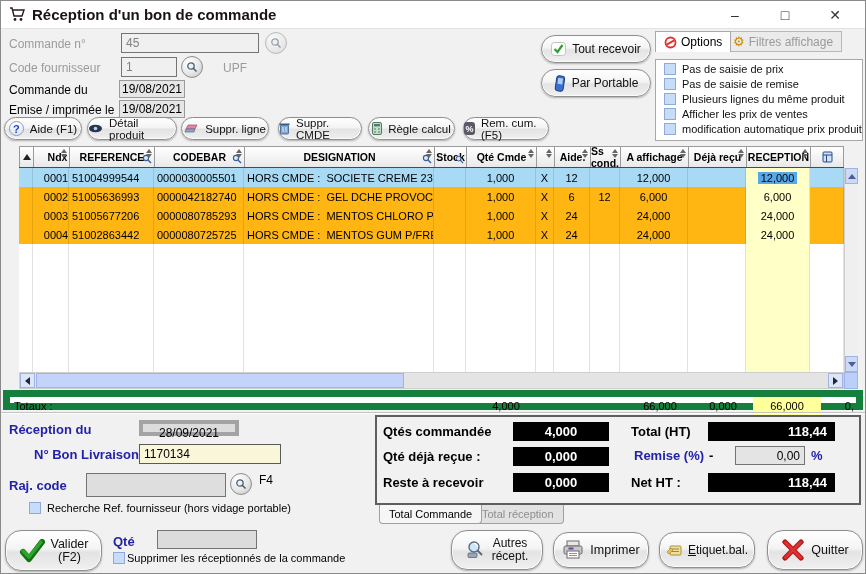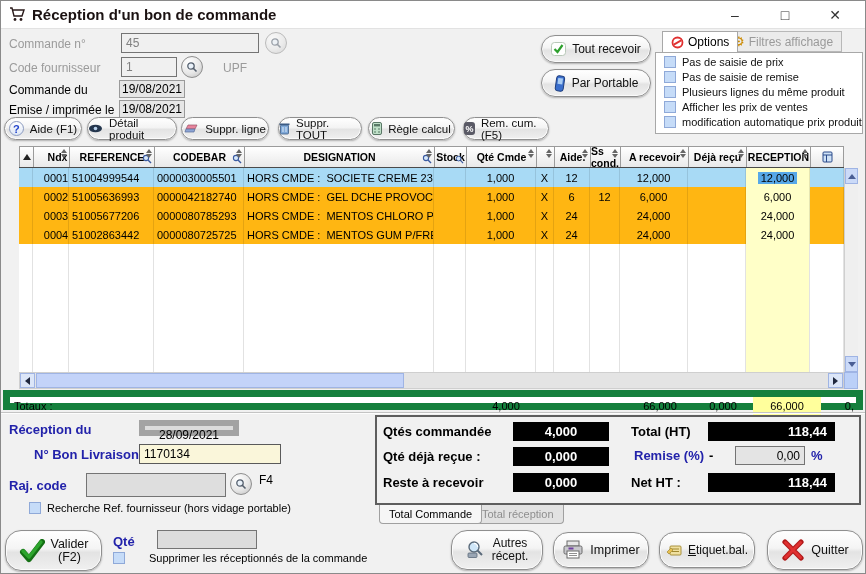--- a/index.html
+++ b/index.html
@@ -170,34 +170,34 @@
   <div class="gbtn" style="left:540px;top:68px;width:110px;height:28px;">
     <span class="icon">
       <svg width="12" height="17" viewBox="0 0 12 17">
           <rect x="2" y="1" width="8" height="15" rx="2.5" fill="#3A6ECC" stroke="#1E3E7E" transform="rotate(8 6 8)"></rect>
           <rect x="3.6" y="3.2" width="4.8" height="6" fill="#A9CCF2" transform="rotate(8 6 8)"></rect>
         </svg>
     </span>
     <span>Par Portable</span>
   </div>
 
-  <div class="opt-tab active" style="left:654px;top:30px;margin-left:7px;">
+  <div class="opt-tab active" style="left:654px;top:30px;">
     <span class="icon">
       <svg width="13" height="13" viewBox="0 0 13 13">
           <circle cx="6.5" cy="6.5" r="5" fill="none" stroke="#E03030" stroke-width="1.8"></circle>
           <line x1="2.8" y1="8.6" x2="10.2" y2="4.4" stroke="#E03030" stroke-width="1.8"></line>
         </svg>
     </span>
     <span>Options</span>
   </div>
   <div class="opt-tab inactive" style="left:723px;top:30px;">
     <span class="icon gear">⚙</span>
     <span>Filtres affichage</span>
   </div>
-  <div class="optbox" style="left:654px;top:51px;width:208px;height:82px;">
+  <div class="optbox" style="left:654px;top:58px;width:208px;height:82px;">
     <div class="optrow" style="top:3px;">
       <span class="cb"></span>
       <span>Pas de saisie de prix</span>
     </div>
     <div class="optrow" style="top:18px;">
       <span class="cb"></span>
       <span>Pas de saisie de remise</span>
     </div>
     <div class="optrow" style="top:33px;">
       <span class="cb"></span>
@@ -237,21 +237,21 @@
   </div>
   <div class="gbtn" style="left:277px;top:116px;width:84px;height:23px;border-radius:12px;font-size:11.5px;">
     <span class="icon">
       <svg width="11" height="13" viewBox="0 0 11 13">
           <rect x="1.5" y="3" width="8" height="9" rx="1" fill="#7FA8D8" stroke="#3A5A84" stroke-width="0.8"></rect>
           <rect x="0.5" y="1.5" width="10" height="1.6" fill="#3A5A84"></rect>
           <line x1="4" y1="5" x2="4" y2="10" stroke="#E6F0FA" stroke-width="0.9"></line>
           <line x1="7" y1="5" x2="7" y2="10" stroke="#E6F0FA" stroke-width="0.9"></line>
         </svg>
     </span>
-    <span>Suppr. TOUT</span>
+    <span>Suppr. CMDE</span>
   </div>
   <div class="gbtn" style="left:367px;top:116px;width:87px;height:23px;border-radius:12px;font-size:11.5px;">
     <span class="icon">
       <svg width="10" height="13" viewBox="0 0 10 13">
           <rect x="0.5" y="0.5" width="9" height="12" rx="1.5" fill="#BFE0C8" stroke="#4A6A58" stroke-width="0.9"></rect>
           <rect x="2" y="2" width="6" height="2.4" fill="#5A7A68"></rect>
           <circle cx="3" cy="7" r="0.8" fill="#4A6A58"></circle>
           <circle cx="7" cy="7" r="0.8" fill="#4A6A58"></circle>
           <circle cx="3" cy="10" r="0.8" fill="#4A6A58"></circle>
           <circle cx="7" cy="10" r="0.8" fill="#4A6A58"></circle>
@@ -309,21 +309,21 @@
         </span>
       <span class="hcell c-cond">
           <span>Aide.</span>
           <span class="spin"></span>
         </span>
       <span class="hcell c-ss">
           <span>Ss cond.</span>
           <span class="spin"></span>
         </span>
       <span class="hcell c-arec">
-          <span>A recevoir</span>
+          <span>A affichage</span>
           <span class="spin"></span>
         </span>
       <span class="hcell c-deja">
           <span>Déjà reçu</span>
           <span class="spin"></span>
         </span>
       <span class="hcell c-recep">
           <span>RECEPTION</span>
           <span class="spin"></span>
         </span>
@@ -448,21 +448,21 @@
     <span class="totval" style="left:4px;">Totaux :</span>
     <span class="totval" style="left:461px;width:70px;">4,000</span>
     <span class="totval" style="left:615px;width:70px;">66,000</span>
     <span class="totval" style="left:683px;width:60px;">0,000</span>
     <span class="totval" style="left:743px;width:68px;background:#FFFF9C;">66,000</span>
     <span class="totval" style="right:2px;">0,</span>
   </div>
   <div class="groove" style="top:411px;"></div>
 
   <span class="lbl-navy" style="left:8px;top:421px;">Réception du</span>
-  <span class="datechip" style="left:138px;top:419px;width:100px;height:16px;background:#DCDCDC;border:6px solid #a3a3a3;line-height:18px;">28/09/2021</span>
+  <span class="datechip" style="left:138px;top:419px;width:100px;height:16px;background:#DCDCDC;border:4px solid #a3a3a3;line-height:18px;">28/09/2021</span>
 
   <span class="lbl-navy" style="left:8px;top:446px;margin-left:25px;">N° Bon Livraison</span>
   <input class="tbox ybox" style="left: 138px; top: 443px; width: 142px; height: 20px;" value="1170134">
 
   <span class="lbl-navy" style="left:8px;top:477px;">Raj. code</span>
   <input class="tbox" style="left: 85px; top: 472px; width: 140px; height: 24px; background: rgb(222, 222, 222);" value="">
   <span class="circlebtn" style="left:229px;top:472px;">
     <svg width="12" height="12" viewBox="0 0 12 12">
         <circle cx="5" cy="5" r="3.2" fill="#EAF2FA" stroke="#55606E" stroke-width="1.3"></circle>
         <line x1="7.5" y1="7.5" x2="10.5" y2="10.5" stroke="#55606E" stroke-width="1.6"></line>
@@ -504,21 +504,21 @@
         </svg>
     </span>
     <span style="text-align:center;line-height:13px;font-size:12.5px;">
       <span>Valider</span><br>
       <span>(F2)</span>
     </span>
   </div>
 
   <span class="lbl-navy" style="left:112px;top:533px;">Qté</span>
   <input class="tbox" style="left: 156px; top: 529px; width: 100px; height: 19px; background: rgb(220, 220, 220);" value="">
-  <div style="position:absolute;left:112px;top:551px;display:flex;align-items:flex-end;gap:24px;">
+  <div style="position:absolute;left:112px;top:551px;display:flex;align-items:flex-end;gap:2px;">
     <span class="cb"></span>
     <span style="font-size:11px;">Supprimer les réceptionnés de la commande</span>
   </div>
 
   <div class="gbtn" style="left:450px;top:529px;width:92px;height:40px;border-radius:16px;">
     <span class="icon">
       <svg width="20" height="20" viewBox="0 0 20 20">
           <circle cx="8" cy="7" r="5" fill="#CFE6F8" stroke="#5A6A7A" stroke-width="1.4"></circle>
           <path d="M8 3.4 a3.6 3.6 0 0 1 3.6 3.6" fill="none" stroke="#FFF" stroke-width="1.2"></path>
           <line x1="11.5" y1="10.5" x2="16" y2="15" stroke="#5A6A7A" stroke-width="2"></line>

